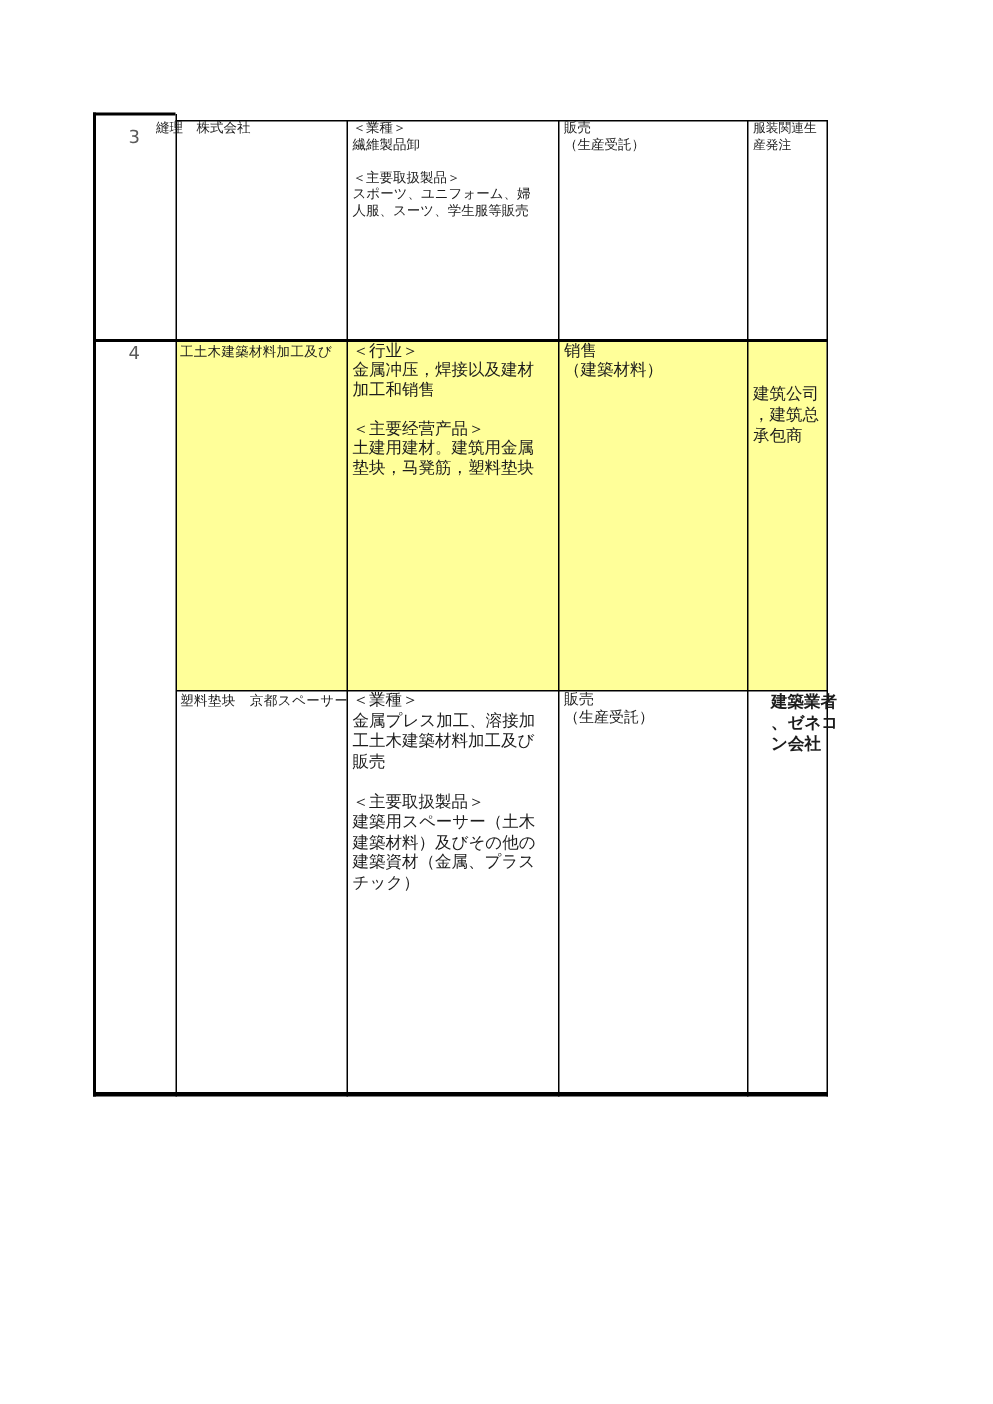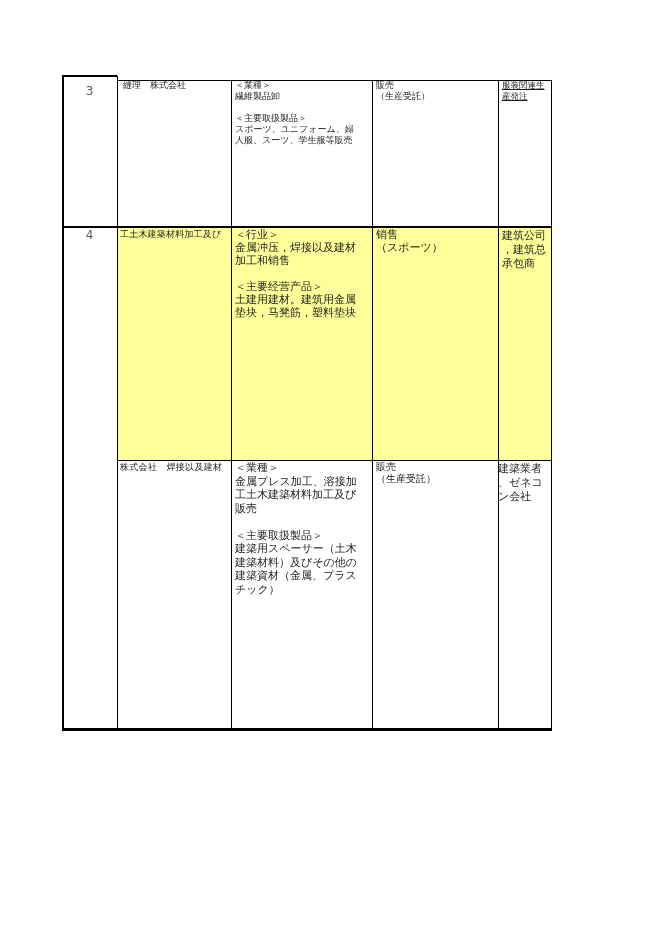--- a/index.html
+++ b/index.html
@@ -37,71 +37,71 @@
 <div class="line" style="left:551px;top:80px;width:1px;height:651px;"></div>
 
 <div class="line" style="left:62px;top:75px;width:55px;height:2px;"></div>
 <div class="line" style="left:117px;top:80px;width:435px;height:1px;"></div>
 <div class="line" style="left:62px;top:226px;width:490px;height:2px;"></div>
 <div class="line" style="left:118px;top:460px;width:434px;height:1px;"></div>
 <div class="line" style="left:62px;top:728px;width:490px;height:3px;"></div>
 
 <div class="cell top hcenter rownum" style="left:62px;top:84px;width:55px;height:30px;"><span>3</span></div>
 
-<div class="cell fs9 pad nowrap" style="left:121px;top:80px;width:112px;height:146px;">
+<div class="cell fs9 pad nowrap" style="left:102px;top:80px;width:112px;height:146px;">
     <span>縫理　株式会社</span>
   </div>
 
 <div class="cell fs9 pad" style="left:233px;top:80px;width:138px;height:146px;"><span style="white-space:pre-line;">＜業種＞
 繊維製品卸
 
 ＜主要取扱製品＞
 スポーツ、ユニフォーム、婦
 人服、スーツ、学生服等販売</span></div>
 
 <div class="cell fs9 pad" style="left:374px;top:80px;width:122px;height:146px;"><span style="white-space:pre-line;">販売
 （生産受託）</span></div>
 
-<div class="cell fs85 pad" style="left:500px;top:80px;width:51px;height:146px;text-decoration:underline;"><span style="white-space:pre-line;">服装関連生
+<div class="cell fs85 pad" style="left:500px;top:80px;width:51px;height:146px;"><span style="white-space:pre-line;">服装関連生
 産発注</span></div>
 
 <div class="cell hcenter rownum" style="left:62px;top:228px;width:55px;height:500px;"><span>4</span></div>
 
 <div class="cell pad nowrap" style="left:118px;top:228px;width:113px;height:232px;font-size:9px;letter-spacing:0.2px;">
     <span>工土木建築材料加工及び</span>
   </div>
 
 <div class="cell fs11 pad" style="left:233px;top:228px;width:139px;height:184px;line-height:13px;"><span style="white-space:pre-line;">＜行业＞
 金属冲压，焊接以及建材
 加工和销售
 
 ＜主要经营产品＞
 土建用建材。建筑用金属
 垫块，马凳筋，塑料垫块</span></div>
 
 <div class="cell fs11 pad" style="left:374px;top:228px;width:122px;height:232px;line-height:13px;"><span style="white-space:pre-line;">销售
-（スポーツ）</span></div>
+（建築材料）</span></div>
 
-<div class="cell fs11 pad" style="left:500px;top:228px;width:51px;height:232px;line-height:14px;"><span style="white-space:pre-line;">建筑公司
+<div class="cell fs11 pad" style="left:500px;top:228px;width:51px;height:232px;line-height:14px;"><span style="white-space:pre-line;margin-top:28px;">建筑公司
 ，建筑总
 承包商</span></div>
 
 <div class="cell pad nowrap" style="left:118px;top:461px;width:113px;height:267px;font-size:9px;letter-spacing:0.3px;">
-    <span>株式会社　焊接以及建材</span>
+    <span>塑料垫块　京都スペーサー</span>
   </div>
 
 <div class="cell fs11 pad" style="left:233px;top:461px;width:139px;height:267px;line-height:13.5px;"><span style="white-space:pre-line;">＜業種＞
 金属プレス加工、溶接加
 工土木建築材料加工及び
 販売
 
 ＜主要取扱製品＞
 建築用スペーサー（土木
 建築材料）及びその他の
 建築資材（金属、プラス
 チック）</span></div>
 
 <div class="cell pad" style="left:374px;top:461px;width:122px;height:267px;font-size:10px;line-height:12px;"><span style="white-space:pre-line;">販売
 （生産受託）</span></div>
 
-<div class="cell fs11 pad" style="left:496px;top:461px;width:51px;height:267px;line-height:14px;"><span style="white-space:pre-line;">建築業者
+<div class="cell fs11 pad" style="left:512px;top:461px;width:51px;height:267px;line-height:14px;font-weight:bold;"><span style="white-space:pre-line;">建築業者
 、ゼネコ
 ン会社</span></div>
 
 </body></html>

